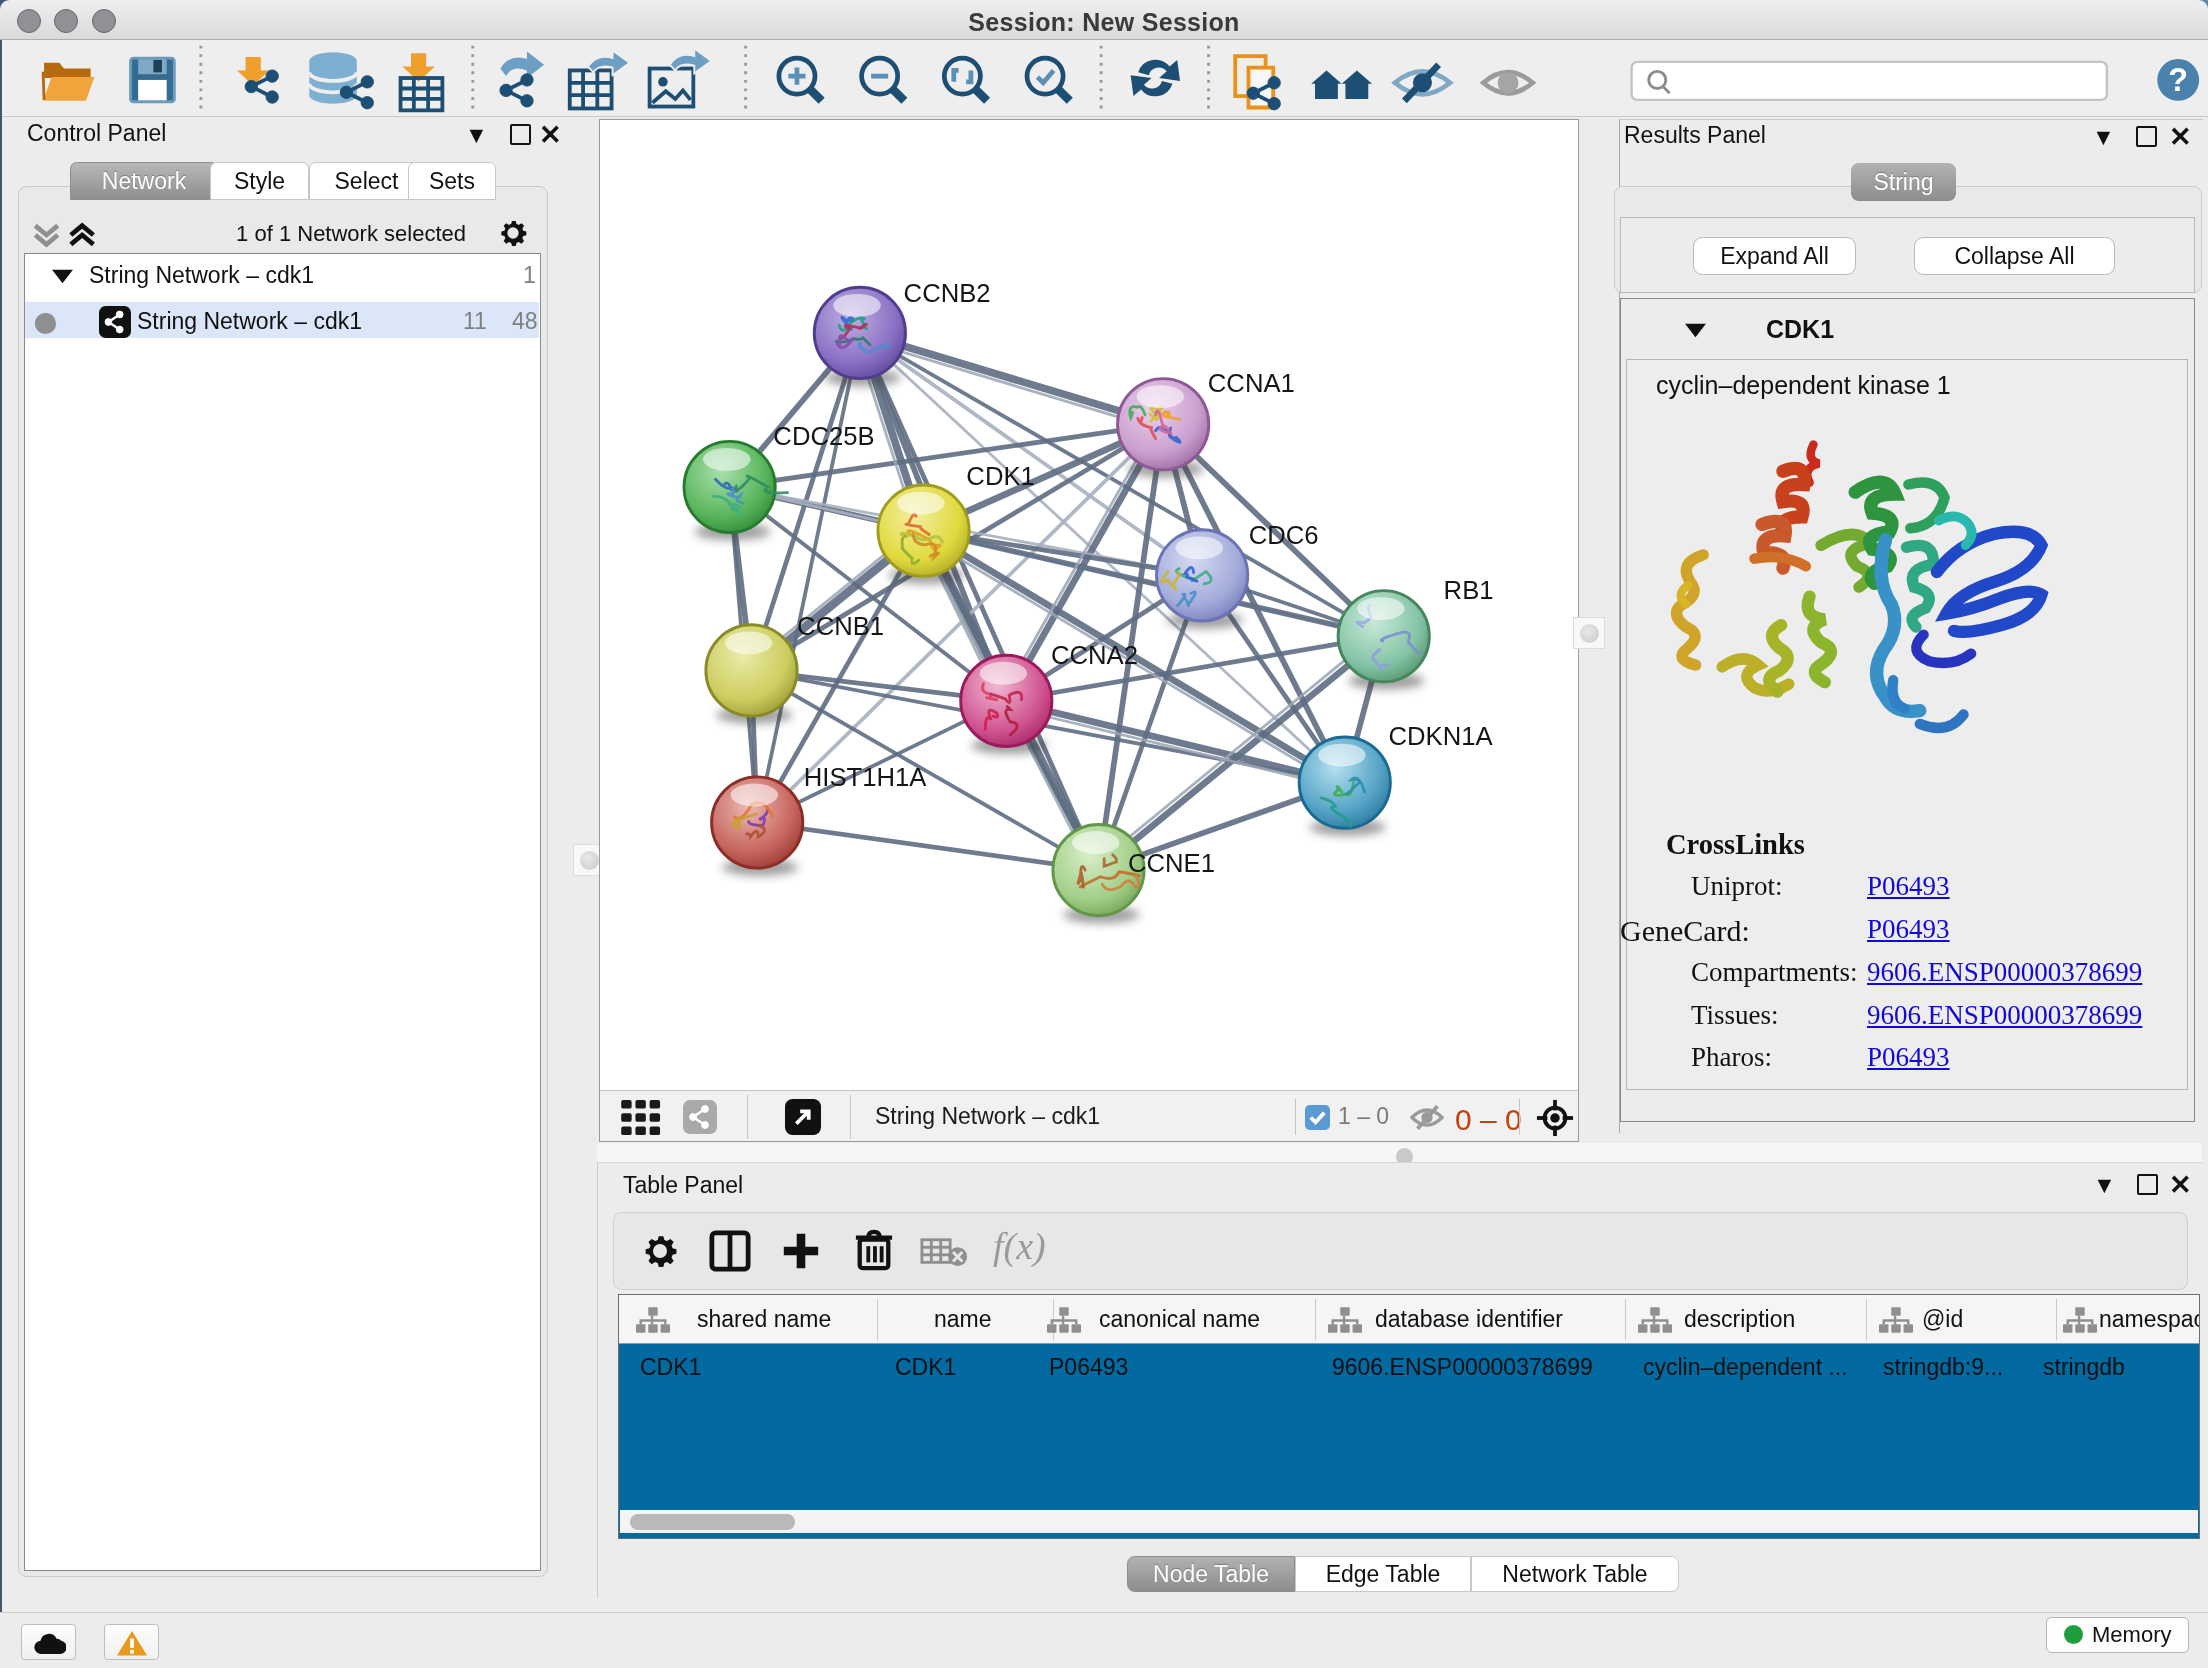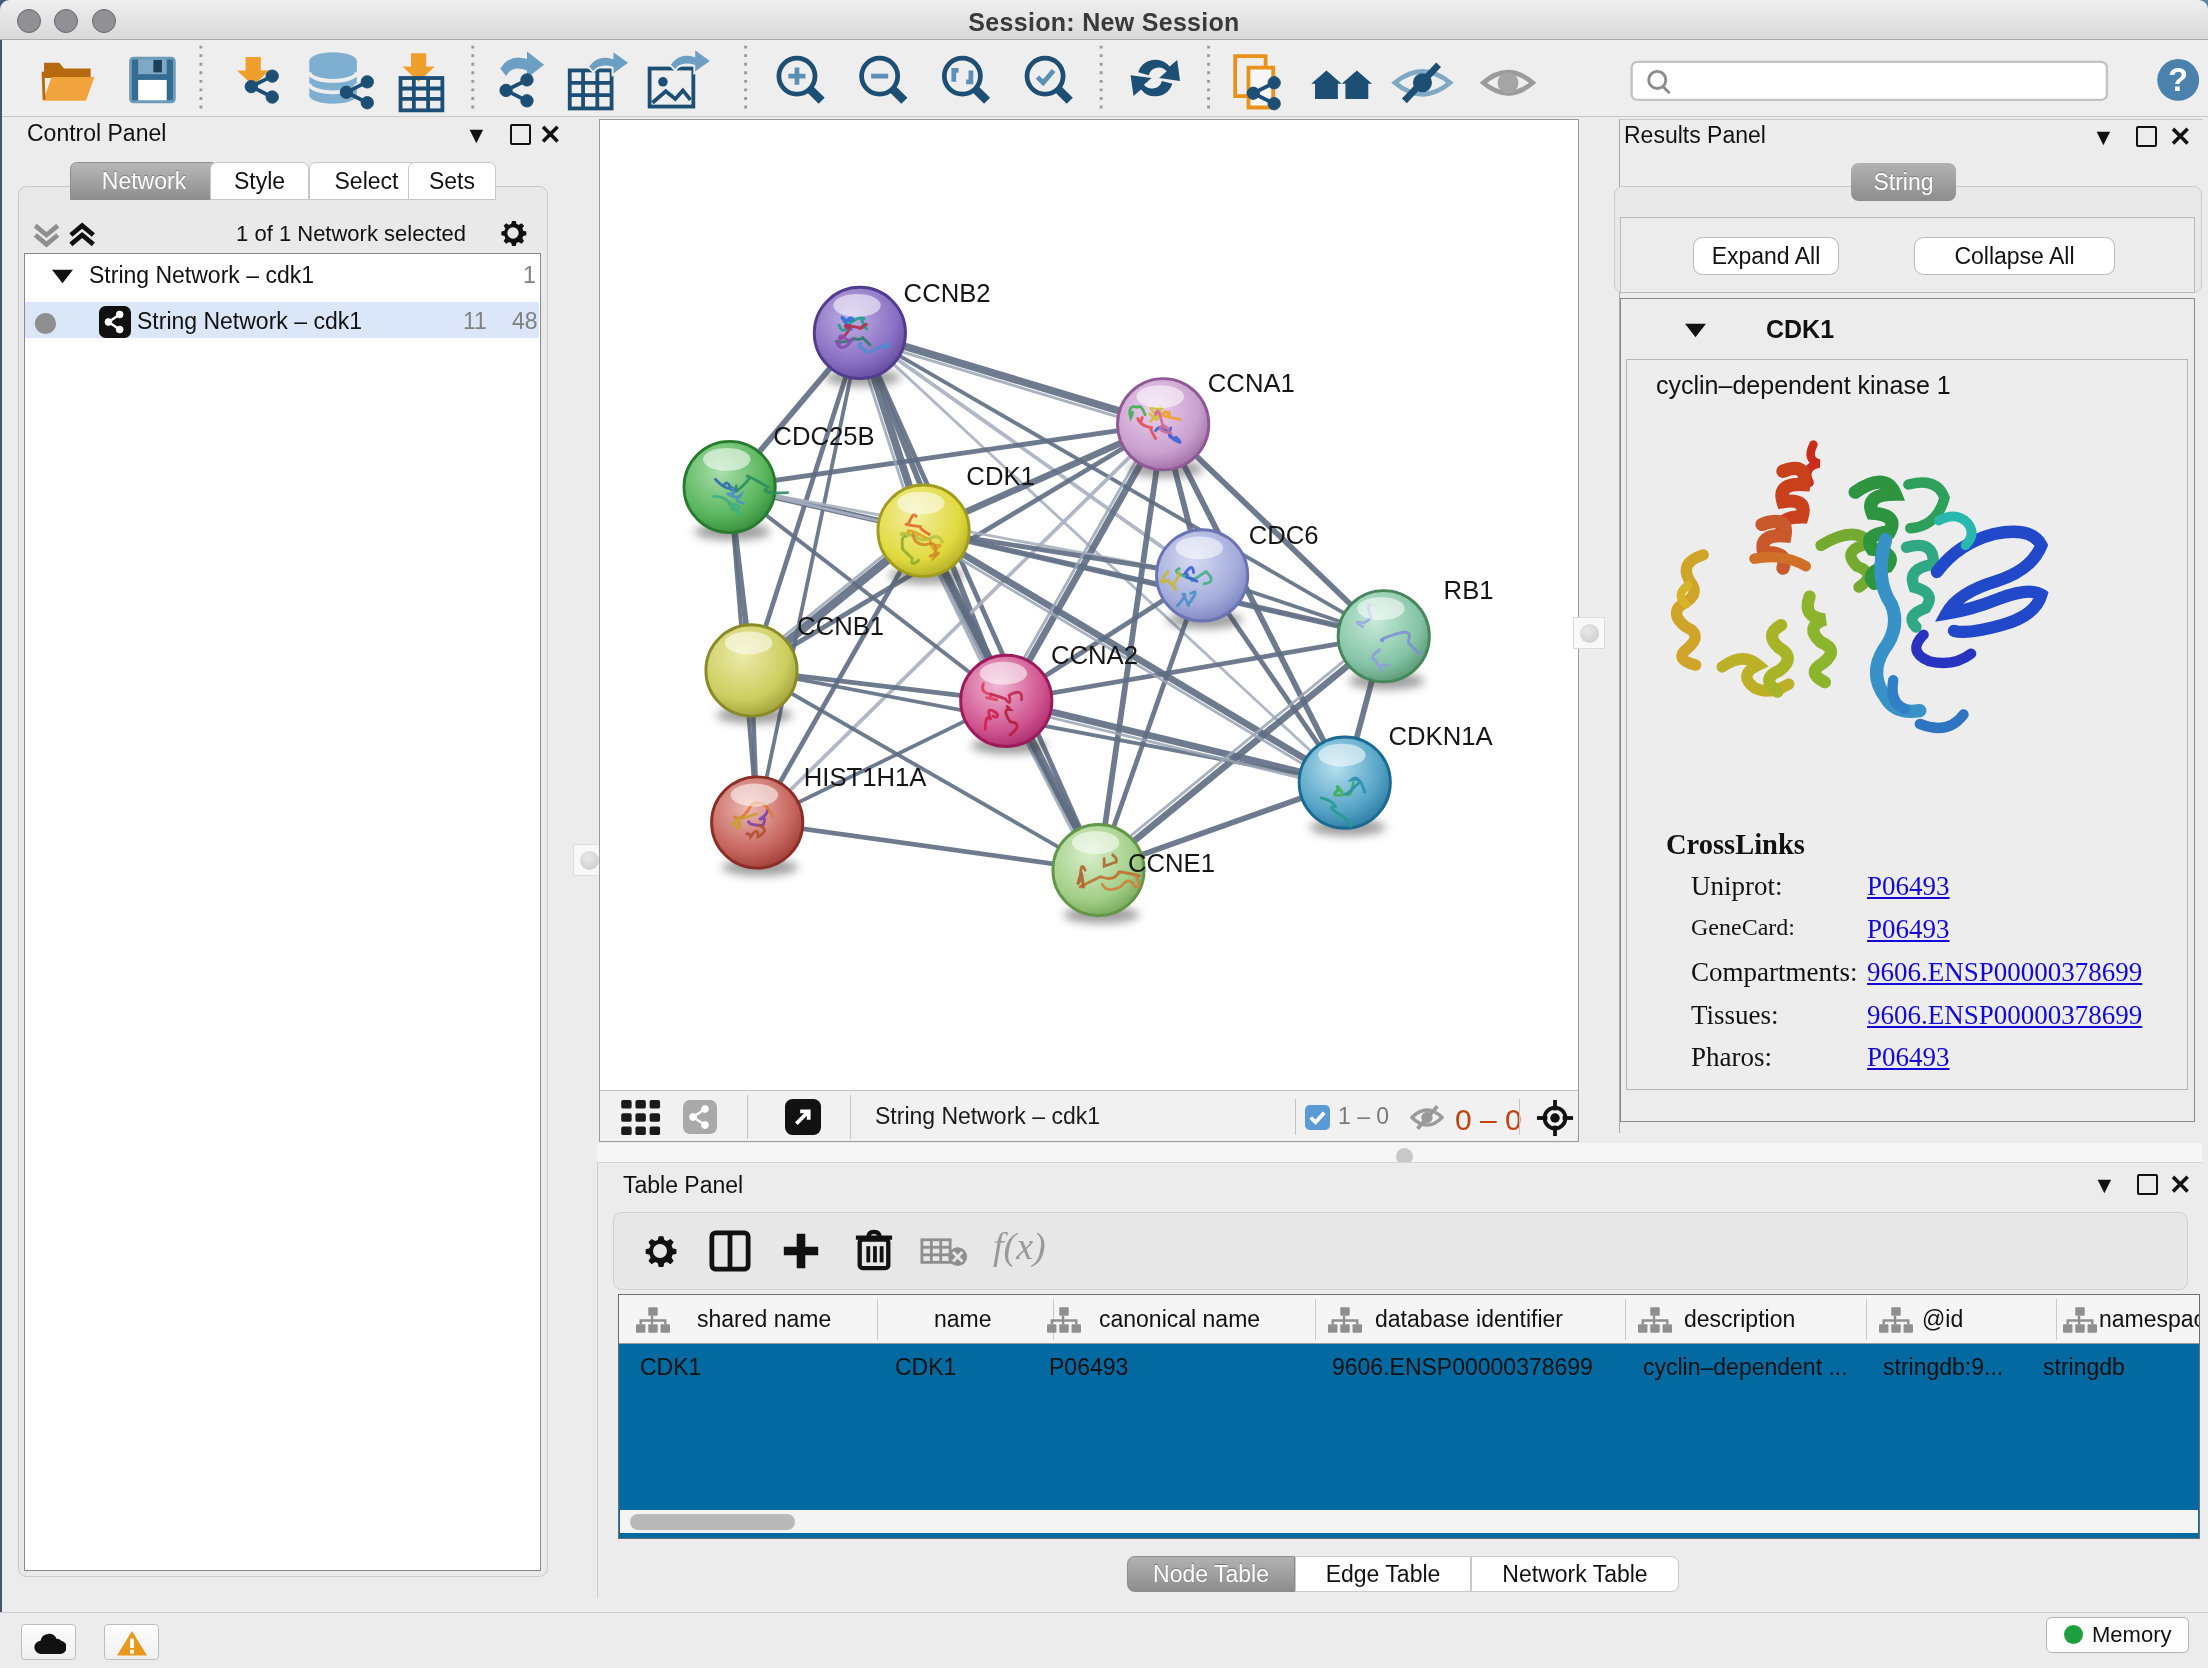--- a/index.html
+++ b/index.html
@@ -516,21 +516,21 @@
 <div class="abs vh" style="left:1573px;top:617px"></div>
 
 <div class="abs" id="respanel"></div>
 <div class="abs" style="left:1624px;top:122px;font-size:23px">Results Panel</div>
 <div class="abs pbtn" style="left:2092px;top:124px">▼</div>
 <div class="abs" style="left:2136px;top:126px;width:21px;height:21px;border:2.9px solid #111;border-radius:1.9px"></div>
 <div class="abs pbtn" style="left:2169px;top:121px;font-size:27px;font-weight:bold">✕</div>
 <div class="abs" id="res-group1"></div>
 <div class="abs" id="expbox"></div>
 <div class="abs" id="stringtab">String</div>
-<div class="abs rbtn" style="left:1693px;width:146px">Expand All</div>
+<div class="abs rbtn" style="left:1693px;width:163px">Expand All</div>
 <div class="abs rbtn" style="left:1914px;width:201px">Collapse All</div>
 <div class="abs" id="cdkbox"></div>
 <div class="abs" id="cdkinner"></div>
 <svg class="abs" style="left:1682px;top:321px" width="27" height="19" viewBox="0 0 28 20">
     <path d="M3 3 l22 0 -11 14 z" fill="#111"></path>
   </svg>
 <div class="abs" style="left:1766px;top:315px;font-size:25px;font-weight:bold">CDK1</div>
 <div class="abs" style="left:1656px;top:371px;font-size:25px">cyclin–dependent kinase 1</div>
 <svg class="abs" style="left:1669px;top:433px" width="380" height="352" viewBox="0 0 400 370">
  <g fill="none" stroke-linecap="round">
@@ -551,21 +551,21 @@
   <path d="M264 306 q30 12 46 -10" stroke="#2e74c0" stroke-width="11"></path>
   <path d="M282 146 q22 -30 60 -40 q40 -8 50 12 q-10 26 -48 38 q-40 12 -52 34 q26 -4 56 -16 q32 -12 44 -4 q-6 22 -42 32 q-36 10 -50 6" stroke="#2048c8" stroke-width="13"></path>
   <path d="M268 212 q-18 18 6 28 q26 6 44 -8" stroke="#2834c0" stroke-width="11"></path>
   <path d="M284 92 q18 -10 30 2 q10 12 -2 24" stroke="#28b8b0" stroke-width="10"></path>
   <path d="M236 260 q-4 24 12 30" stroke="#3080c8" stroke-width="11"></path>
  </g>
 </svg>
 <div class="abs ser" style="left:1666px;top:829px;font-size:28.5px;font-weight:bold">CrossLinks</div>
 <div class="abs ser" style="left:1691px;top:871px;font-size:27px">Uniprot:</div>
 <div class="abs lnk" style="left:1867px;top:871px;font-size:27px">P06493</div>
-<div class="abs ser" style="left:1691px;top:914px;font-size:24px">GeneCard:</div>
+<div class="abs ser" style="left:1620px;top:914px;font-size:30px">GeneCard:</div>
 <div class="abs lnk" style="left:1867px;top:914px;font-size:27px">P06493</div>
 <div class="abs ser" style="left:1691px;top:957px;font-size:27px">Compartments:</div>
 <div class="abs lnk" style="left:1867px;top:957px;font-size:27px">9606.ENSP00000378699</div>
 <div class="abs ser" style="left:1691px;top:1000px;font-size:27px">Tissues:</div>
 <div class="abs lnk" style="left:1867px;top:1000px;font-size:27px">9606.ENSP00000378699</div>
 <div class="abs ser" style="left:1691px;top:1042px;font-size:27px">Pharos:</div>
 <div class="abs lnk" style="left:1867px;top:1042px;font-size:27px">P06493</div>
 
 <div class="abs" id="tabpanel"></div>
 <div class="abs" style="left:623px;top:1172px;font-size:23px">Table Panel</div>

